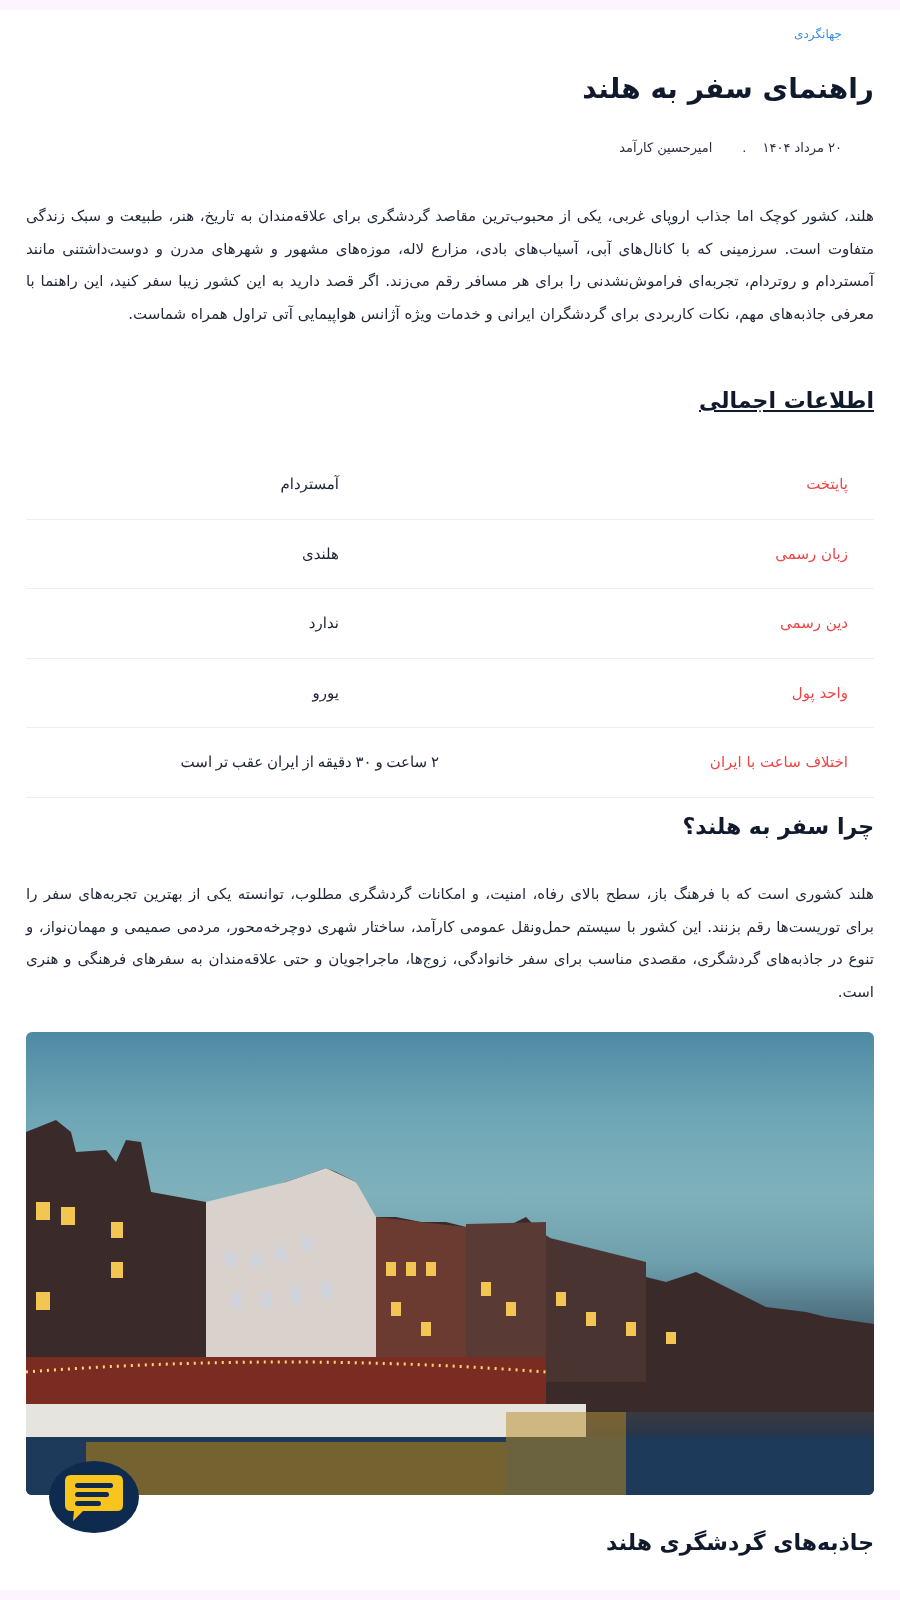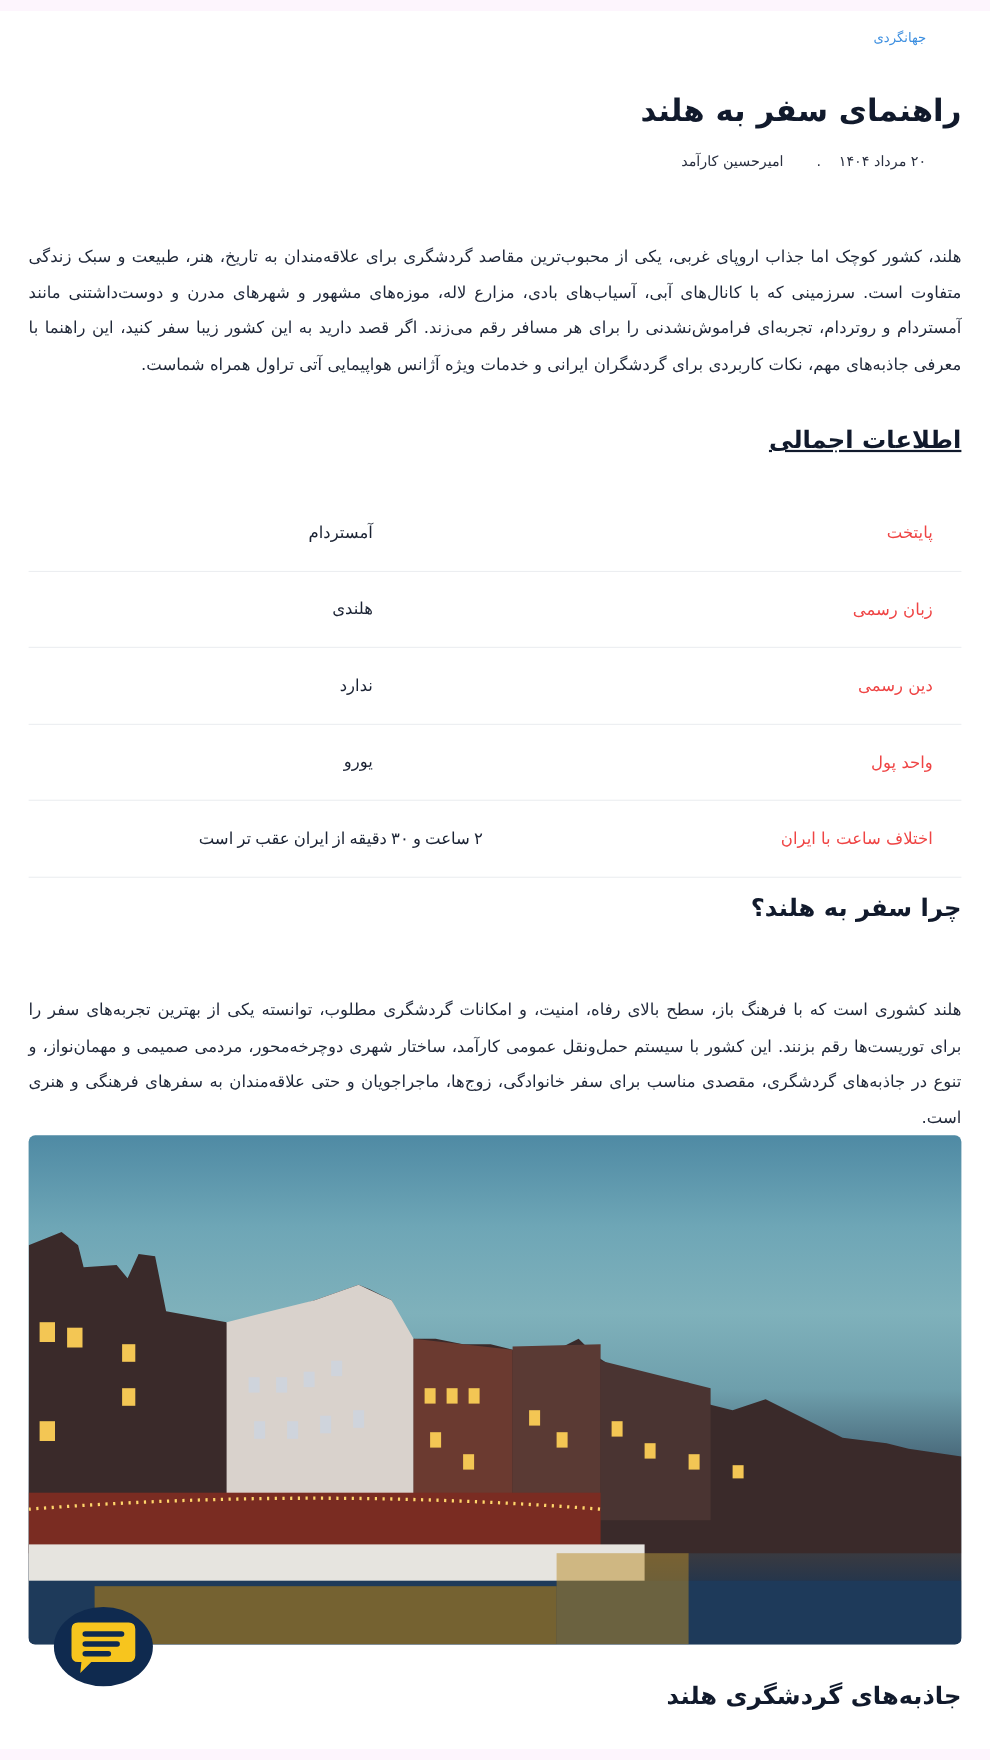--- a/index.html
+++ b/index.html
@@ -23,30 +23,29 @@
       position: absolute; top: 10px; left: 26px; right: 26px;
     }
     .category {
       position: absolute; top: 17px; right: 32px;
       font-size: 12px; color: #3d8fe0; text-decoration: none;
     }
     .title {
       position: absolute; top: 62px; right: 0;
       font-size: 28px; font-weight: bold; color: #111a2c;
       white-space: nowrap;
-      margin-top: 12px;
     }
     .meta {
       position: absolute; top: 130px; right: 32px;
       display: flex; flex-direction: row; align-items: center;
       font-size: 13px; color: #2a3040; white-space: nowrap;
     }
     .meta .dot { margin: 0 16px 0 30px; }
     .intro {
-      position: absolute; top: 207px; left: 0; right: 0;
+      position: absolute; top: 190px; left: 0; right: 0;
       font-size: 15px; line-height: 32.5px; color: #1f2738;
       text-align: justify;
     }
     .h2 {
       position: absolute; right: 0;
       font-size: 22px; font-weight: bold; color: #111a2c; white-space: nowrap;
     }
     .h2.info { top: 378px; text-decoration: underline; }
     .h2.why { top: 804px; }
     .h2.attr { top: 1520px; }
@@ -58,21 +57,21 @@
       border-bottom: 1.5px solid #eceef1; position: relative;
     }
     .info-key {
       position: absolute; right: 26px; font-size: 15px; color: #ef4444; white-space: nowrap;
     }
     .info-val {
       position: absolute; right: 535px; font-size: 15px; color: #1a2233; white-space: nowrap; font-family: Liberation Serif, serif;
     }
     .why-text {
       position: absolute; top: 868px; left: 0; right: 0;
-      font-size: 15px; line-height: 32.5px; color: #1f2738; text-align: justify; margin-top: 24px;
+      font-size: 15px; line-height: 32.5px; color: #1f2738; text-align: justify;
     }
     .hero {
       position: absolute; top: 1022px; left: 0; right: 0; height: 463px;
       border-radius: 6px; overflow: hidden;
       background: linear-gradient(180deg, #4f8aa4 0%, #6ea6b6 18%, #7fb1bb 35%, #6e9fac 50%, #4d6f80 62%, #2d3d4f 74%, #3a3a40 82%, #1d3450 90%, #24405e 100%);
     }
     .hero svg { position: absolute; left: 0; top: 0; width: 100%; height: 100%; }
     .chat-fab {
       position: absolute; left: 49px; top: 1461px;
       width: 90px; height: 72px; border-radius: 50%;

